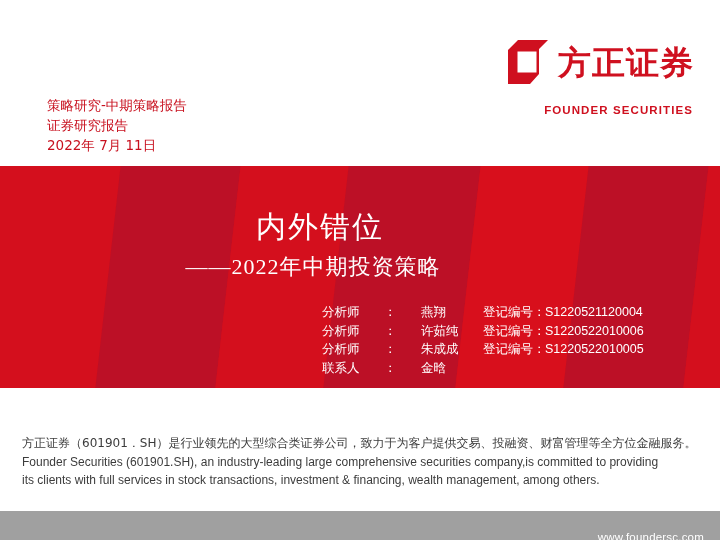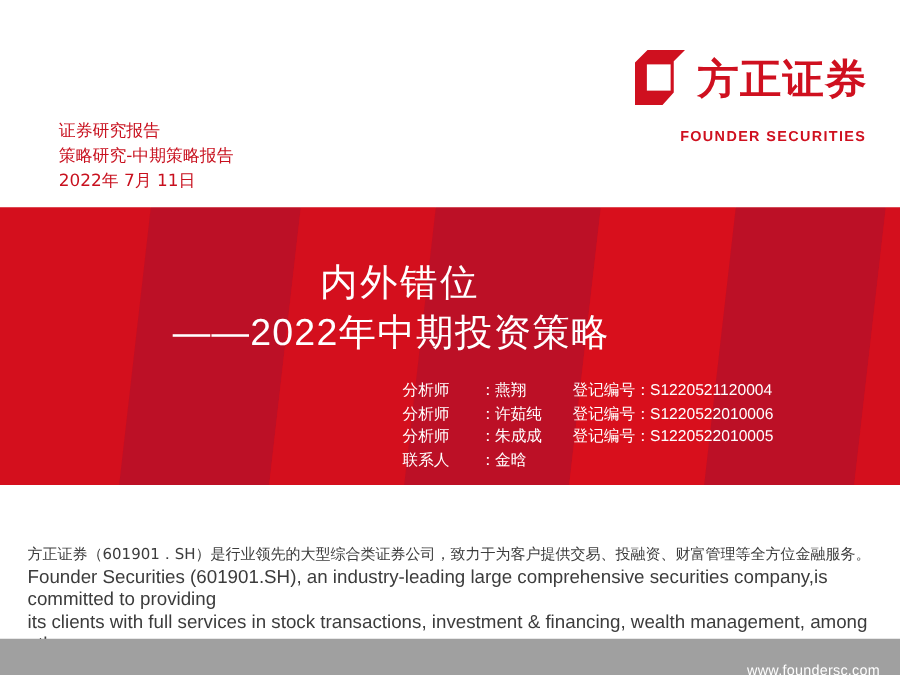--- a/index.html
+++ b/index.html
@@ -32,39 +32,39 @@
             background:#d40f1d; overflow:hidden; }
   .stripes { position:absolute; left:-60px; top:-20px; width:840px; height:262px; }
   .stripe { position:absolute; top:0; height:262px; transform:skewX(-6.5deg); }
 
   .banner-inner { position:absolute; left:0; top:0; width:720px; height:222px; }
 
   .title-block { position:absolute; left:0; top:42px; width:640px;
                  text-align:center; color:#ffffff; }
   .title-main { font-family:"DejaVu Sans","Liberation Sans",sans-serif;
                 font-size:30px; line-height:38px; letter-spacing:2px; }
-  .title-sub  { font-family:Liberation Sans, sans-serif;
-                font-size:30px; line-height:42px; letter-spacing:1px; padding-right:14px; }
+  .title-sub  { font-family:Liberation Serif, serif;
+                font-size:22px; line-height:42px; letter-spacing:1px; padding-right:14px; }
 
   .analysts { position:absolute; left:322px; top:137px; color:#ffffff;
               font-family:"DejaVu Sans","Liberation Sans",sans-serif; font-size:12.5px; }
   .arow { display:flex; align-items:baseline; line-height:17.5px; white-space:nowrap; }
   .a-role { width:62px; flex:0 0 auto; }
   .a-colon { width:12px; flex:0 0 auto; }
-  .a-name { width:62px; flex:0 0 auto; }
+  .a-name { width:62px; flex:0 0 auto;margin-left:25px; }
   .a-reglab { flex:0 0 auto; }
   .a-regcolon { width:12px; flex:0 0 auto; }
   .a-regnum { flex:0 0 auto; font-family:Liberation Sans, sans-serif; }
 
   
   .disclaimer { position:absolute; left:22px; top:434px; width:680px; color:#3c3c3c; }
   .dc-cn { font-family:"DejaVu Sans","Liberation Sans",sans-serif;
            font-size:12px; line-height:19px; }
   .dc-en { font-family:"Liberation Sans","DejaVu Sans",sans-serif;
-           font-size:15px; line-height:18px; }
+           font-size:12px; line-height:18px; }
 
   
   .footer { position:absolute; left:0; top:511px; width:720px; height:29px;
             background:#a0a0a0; }
   .footer-url { position:absolute; right:16px; top:20px; color:#ffffff;
                 font-family:"Liberation Sans","DejaVu Sans",sans-serif;
                 font-size:11.5px; letter-spacing:.2px; }
 </style>
 </head>
 <body>
@@ -76,22 +76,22 @@
       <svg class="logo-mark" viewBox="0 0 40 44">
         <path d="M10 0 H40 L31 9 V34 L22 44 H0 V10 Z" fill="#cf101f"></path>
         <rect x="9.5" y="11.5" width="19" height="21" fill="#ffffff"></rect>
       </svg>
       <span class="logo-cn">方正证券</span>
     </div>
     <div class="logo-en">FOUNDER SECURITIES</div>
   </div>
 
   <div class="head-lines">
+    <div>策略研究-中期策略报告</div>
     <div>证券研究报告</div>
-    <div>策略研究-中期策略报告</div>
     <div>2022年 7月 11日</div>
   </div>
 
 </div>
 
 <div class="banner">
 
   <div class="stripes">
       <div class="stripe" style="left: 0px; width: 168px; background: rgb(212, 15, 29);"></div>
       <div class="stripe" style="left: 168px; width: 120px; background: rgb(188, 16, 38);"></div>

